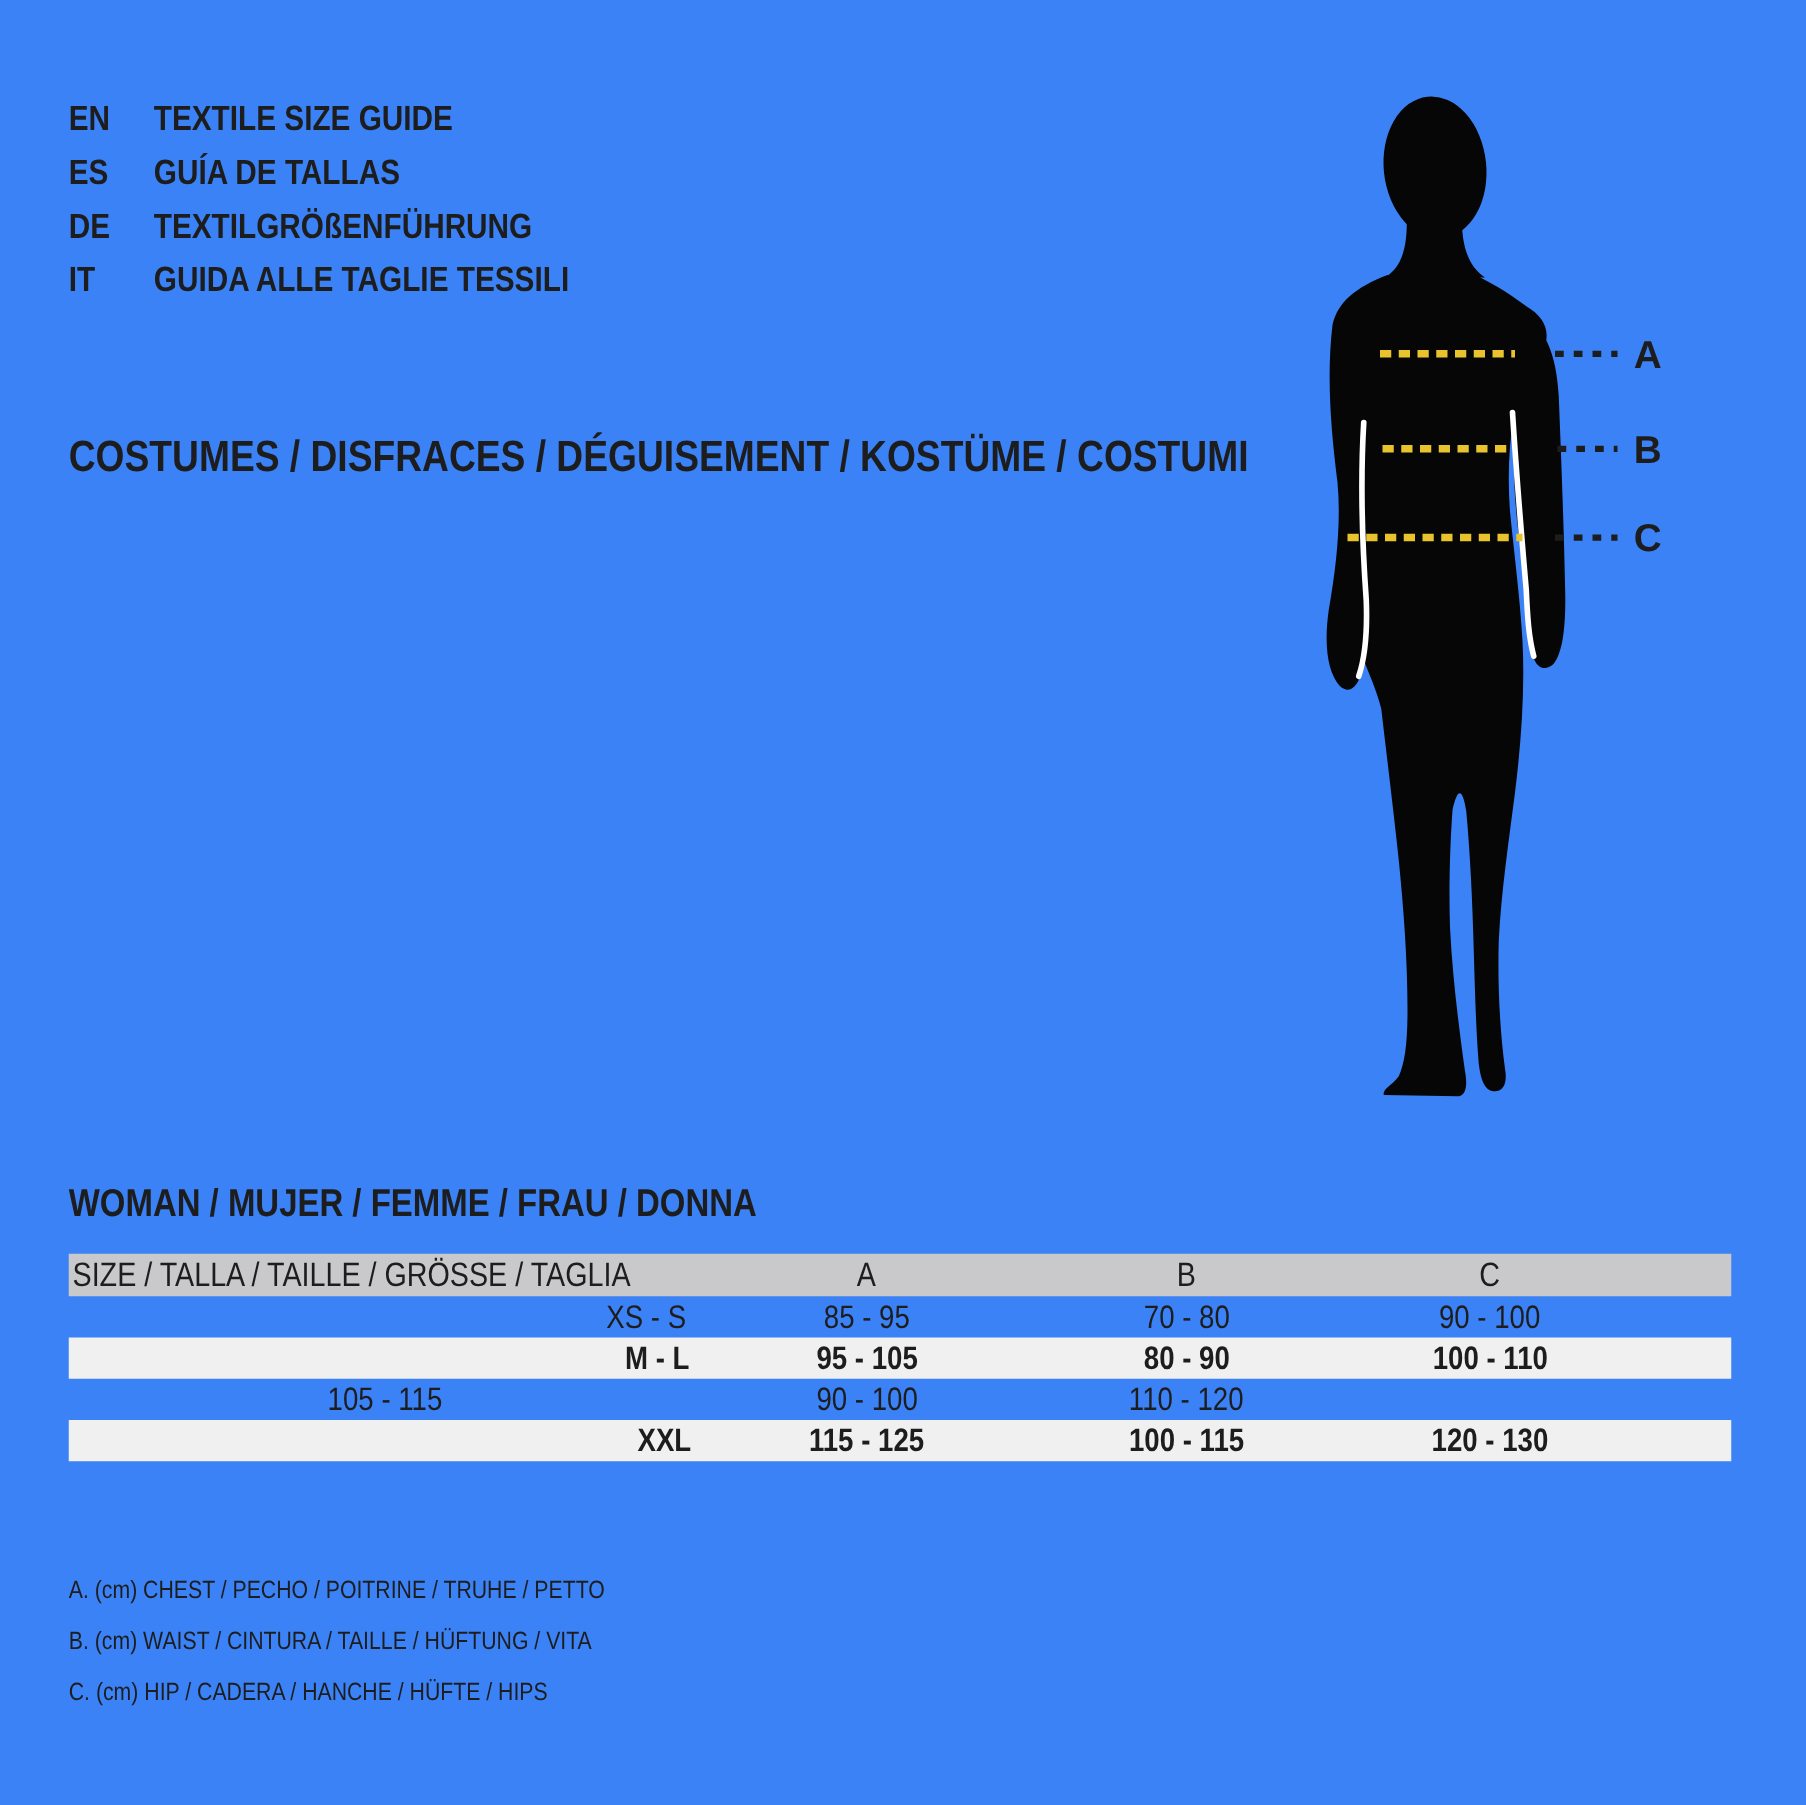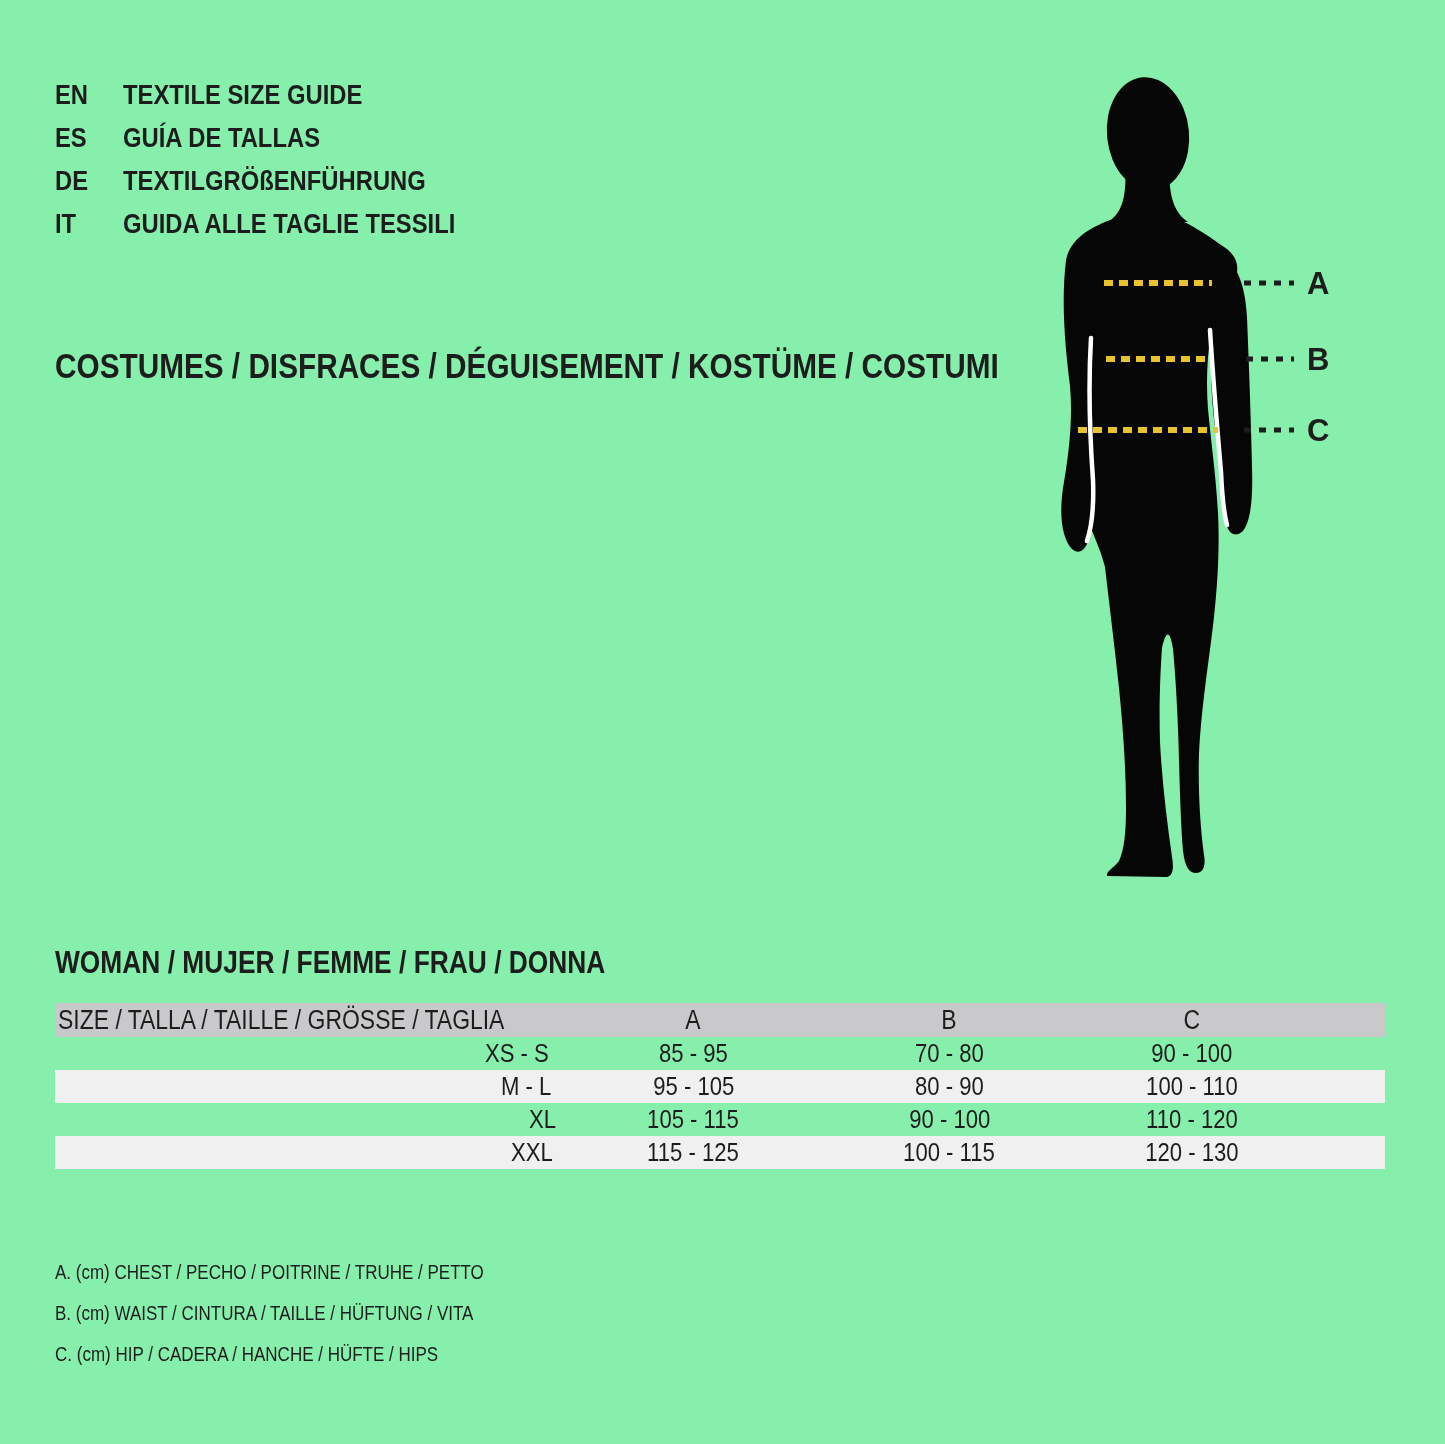--- a/index.html
+++ b/index.html
@@ -1,17 +1,17 @@
 <!DOCTYPE html>
 <html><head>
 <meta charset="utf-8">
 <style>
   html,body{margin:0;padding:0;background:#ffffff;}
   .page{
-    position:relative;width:1445px;height:1444px;background:#86efac;overflow:hidden;
+    position:relative;width:1445px;height:1444px;background:#3b82f6;overflow:hidden;
     font-family:"Liberation Sans","DejaVu Sans",sans-serif;color:#1d1d1d;
   }
   .cond{display:inline-block;transform:scaleX(0.85);transform-origin:0 50%;white-space:nowrap;}
   .condc{display:inline-block;transform:scaleX(0.85);transform-origin:50% 50%;white-space:nowrap;}
 
   
   .lang-list{position:absolute;left:55px;top:80px;}
   .lang-row{display:flex;height:43px;line-height:30px;font-size:28px;font-weight:bold;}
   .lang-row .code{width:68px;flex:0 0 68px;}
 
@@ -22,21 +22,21 @@
   .figure-wrap{position:absolute;left:1020px;top:70px;width:330px;height:820px;}
 
   
   .section-heading{position:absolute;left:55px;top:947px;font-size:31px;line-height:31px;font-weight:bold;}
 
   
   .size-table{position:absolute;left:55px;top:1003px;width:1330px;font-size:26px;}
   .trow{display:grid;grid-template-columns:38% 20% 18.5% 18% 5.5%;align-items:center;}
   .trow.head{height:34px;line-height:34px;background:#c9c9cb;font-size:27px;}
   .trow.body{height:33px;line-height:33px;}
-  .trow.alt{background:#f0f0f0;}
+  .trow.alt{background:#f0f0f0;font-weight:bold;}
   .cell-name{text-align:right;padding-left:3px;}
   .cell-val{text-align:center;}
 
   
   .legend{position:absolute;left:55px;top:1252px;}
   .legend-line{height:41px;line-height:41px;font-size:20px;}
 
   svg text{font-family:"Liberation Sans","DejaVu Sans",sans-serif;}
 </style>
 </head>
@@ -152,21 +152,20 @@
       <div></div>
     </div>
     <div class="trow body alt">
       <div class="cell-name"><span class="cond">M - L</span></div>
       <div class="cell-val"><span class="condc">95 - 105</span></div>
       <div class="cell-val"><span class="condc">80 - 90</span></div>
       <div class="cell-val"><span class="condc">100 - 110</span></div>
       <div></div>
     </div>
     <div class="trow body">
-      <div class="cell-name"><span class="cond">XL</span></div>
       <div class="cell-val"><span class="condc">105 - 115</span></div>
       <div class="cell-val"><span class="condc">90 - 100</span></div>
       <div class="cell-val"><span class="condc">110 - 120</span></div>
       <div></div>
     </div>
     <div class="trow body alt">
       <div class="cell-name"><span class="cond">XXL</span></div>
       <div class="cell-val"><span class="condc">115 - 125</span></div>
       <div class="cell-val"><span class="condc">100 - 115</span></div>
       <div class="cell-val"><span class="condc">120 - 130</span></div>

